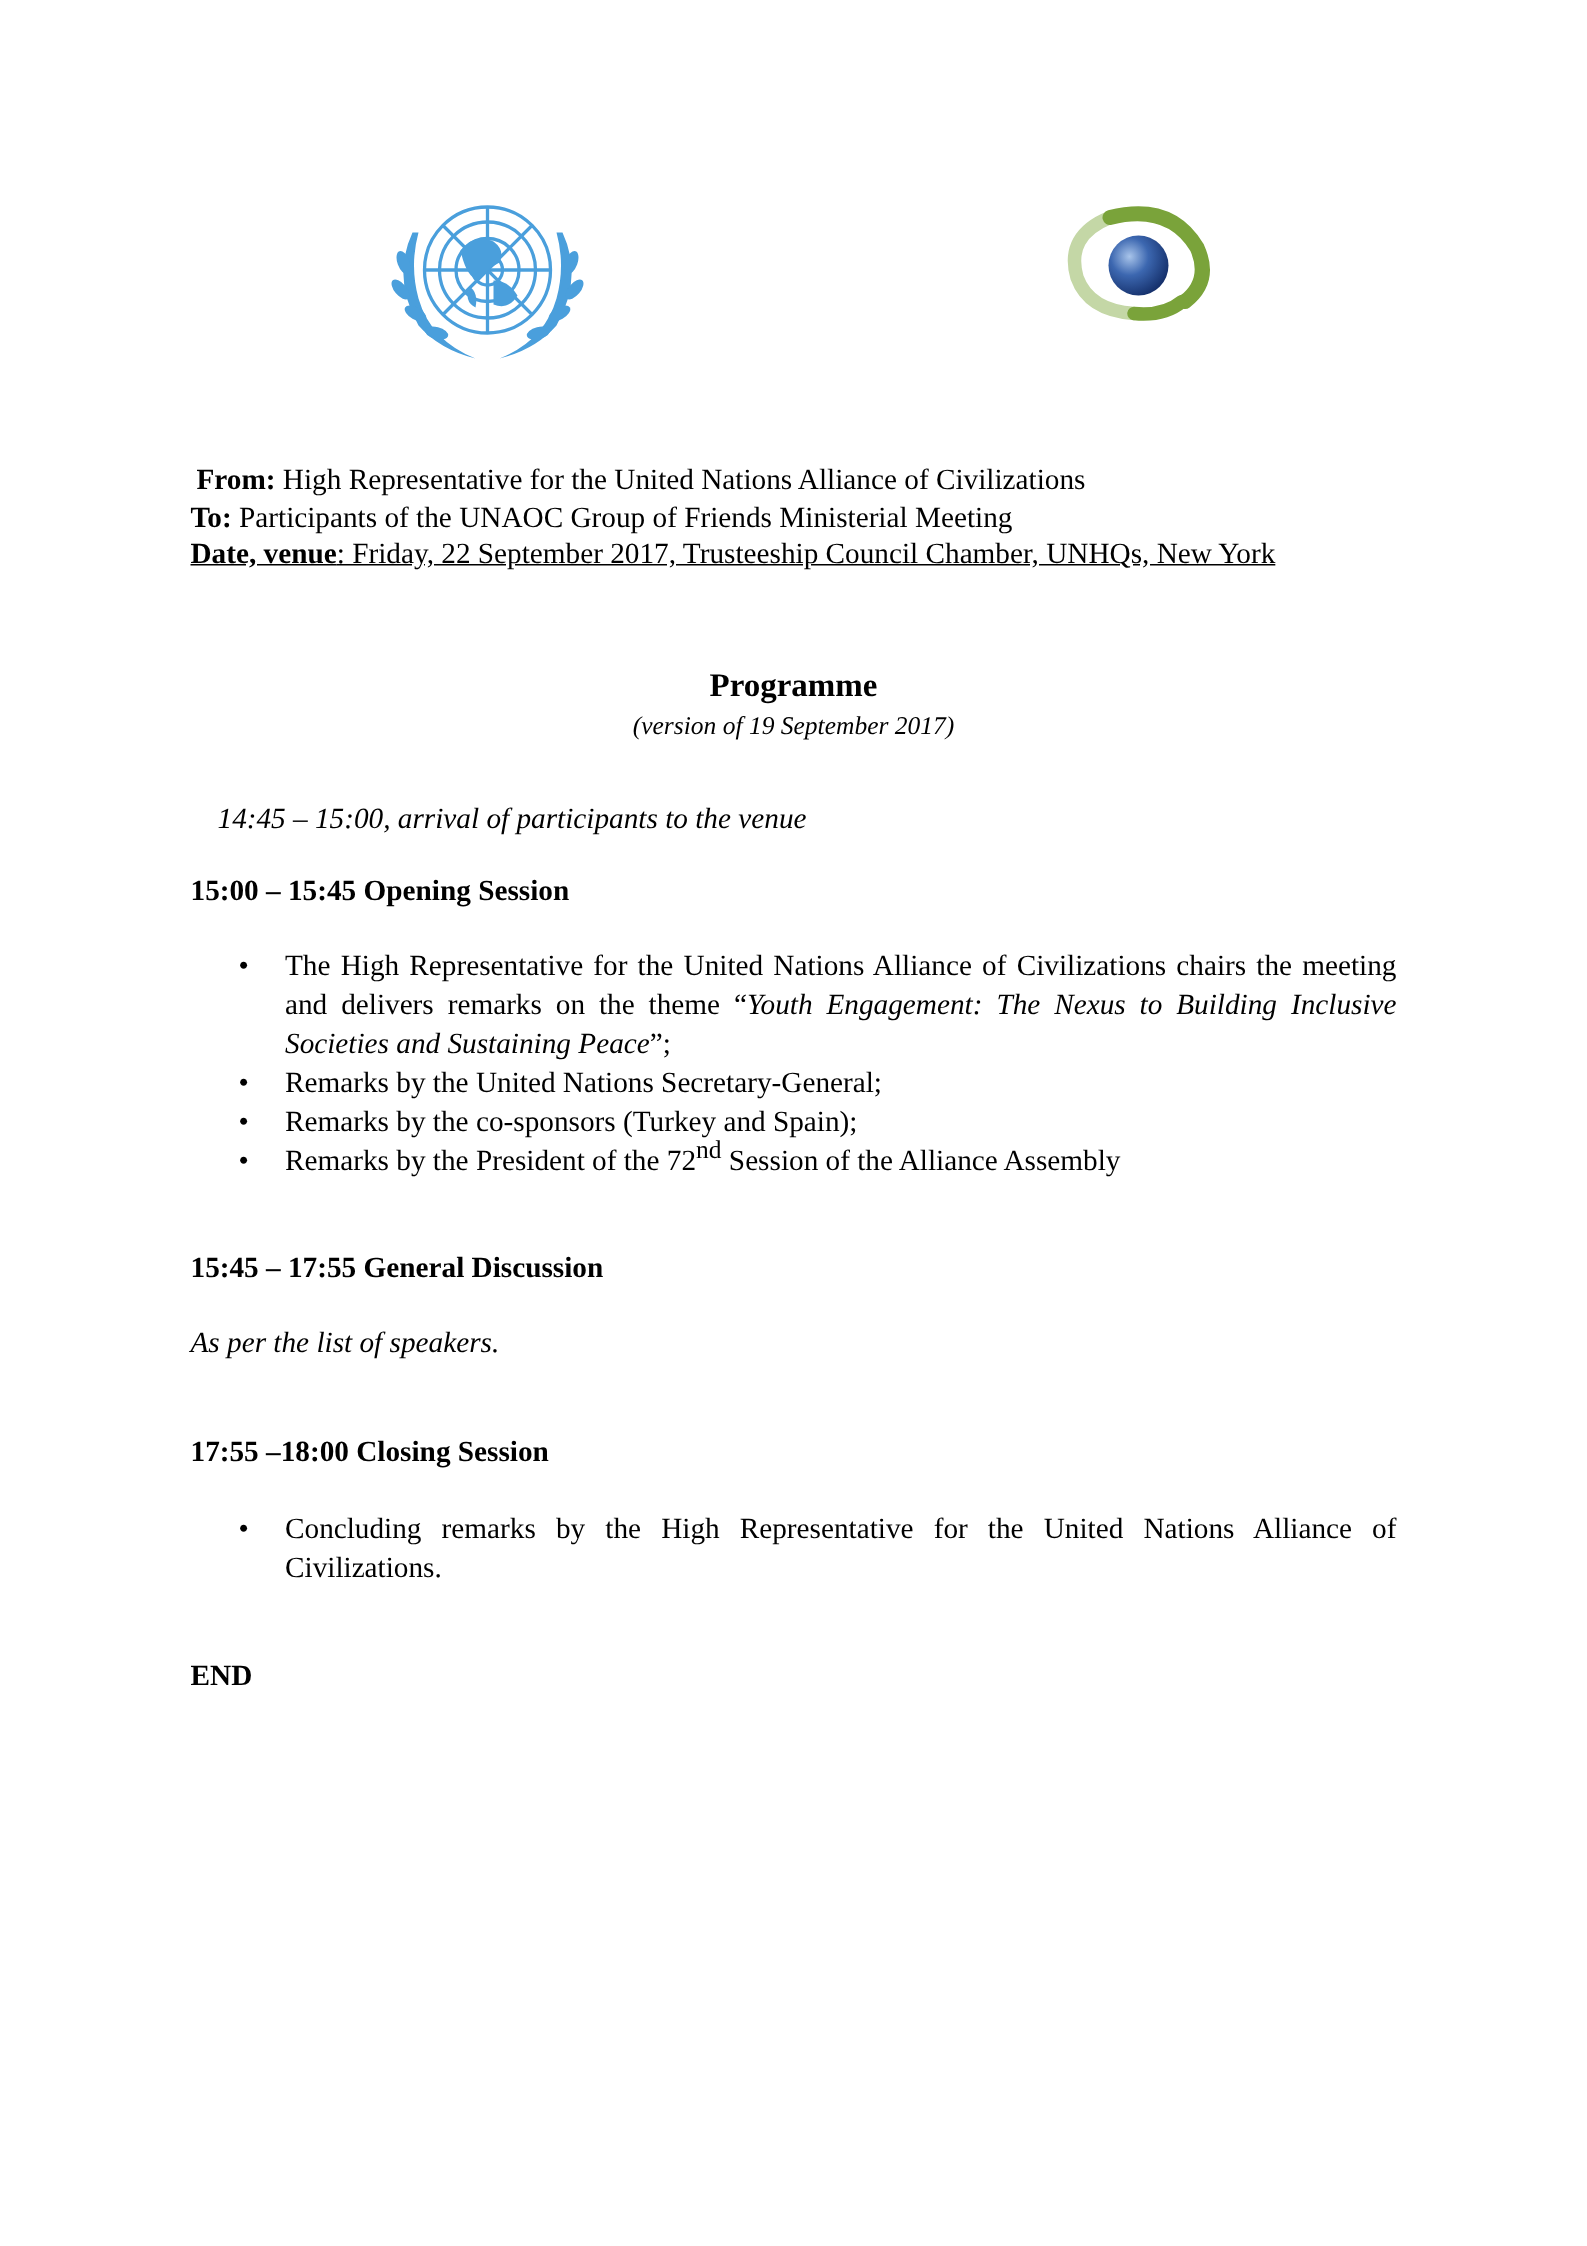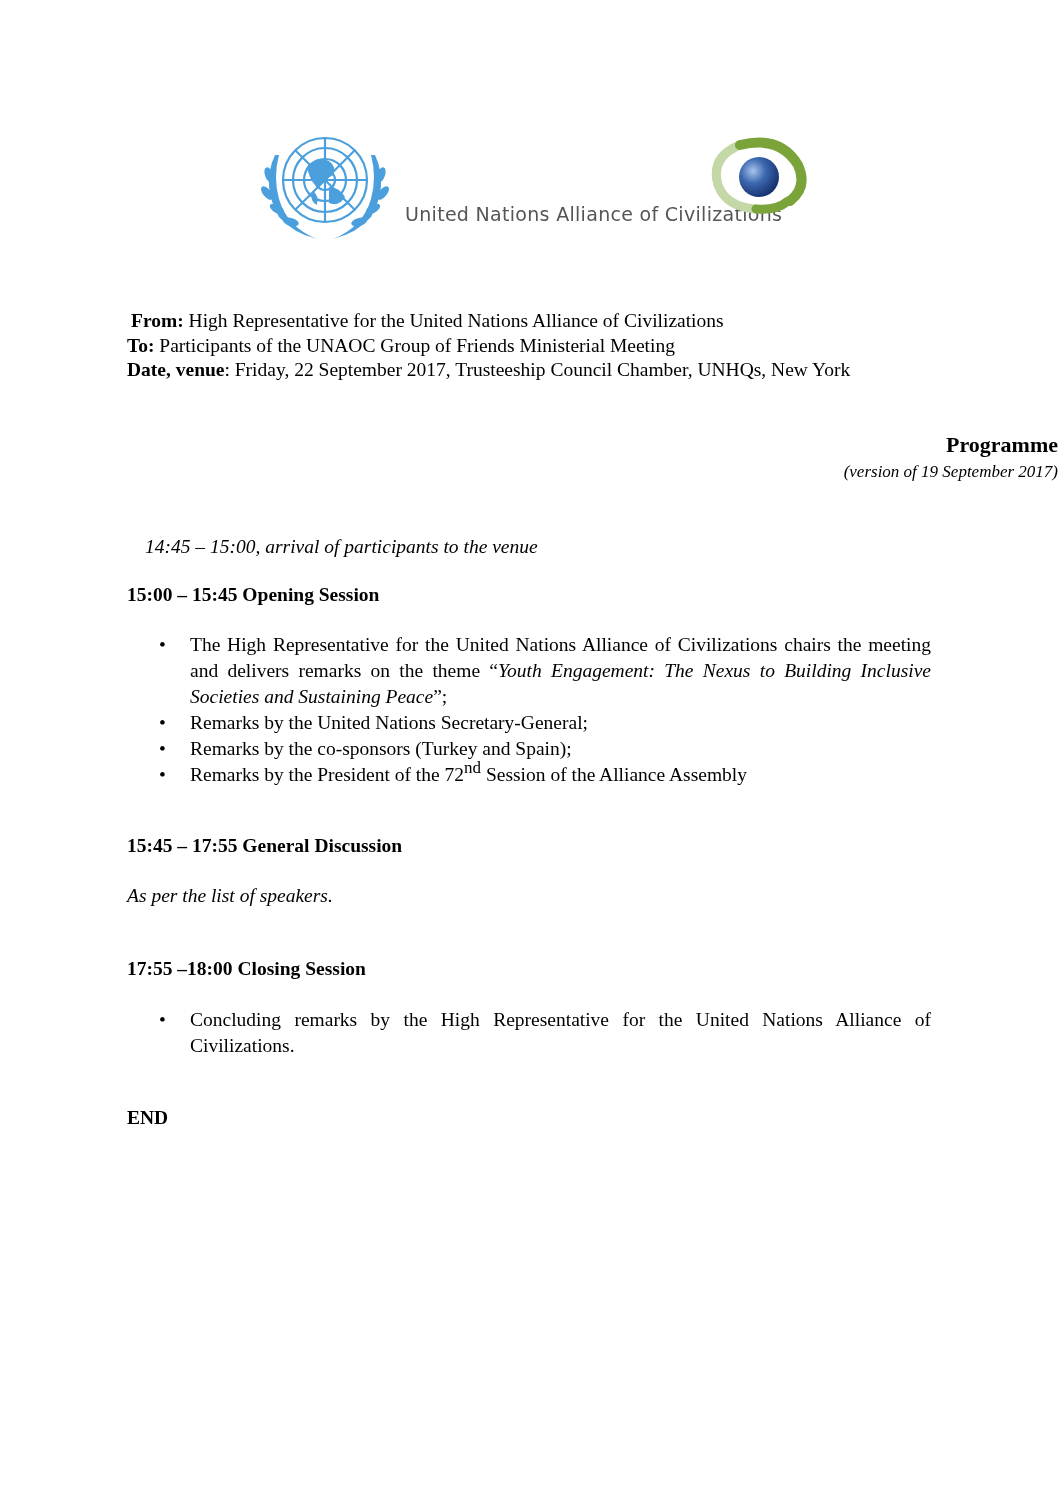--- a/index.html
+++ b/index.html
@@ -9,21 +9,21 @@
   .logo { left: 255px; top: 125px; width: 560px; height: 120px; }
   .logo-text-big { position: absolute; left: 145px; top: -14px; font-family: "Liberation Sans", "DejaVu Sans", sans-serif;
         font-weight: bold; font-size: 86px; color: #1f4e93; letter-spacing: 1px; line-height: 100px; }
   .logo-text-small { position: absolute; left: 150px; top: 78px; font-family: "DejaVu Sans", "Liberation Sans", sans-serif;
         font-size: 19px; color: #555; letter-spacing: 0.3px; white-space: nowrap; }
   .un-emblem { position: absolute; left: 0; top: 0; width: 140px; height: 120px; }
   .eye-mark { position: absolute; left: 455px; top: 12px; width: 100px; height: 78px; }
   .line { font-size: 19.5px; line-height: 24px; white-space: nowrap; }
   .b { font-weight: bold; }
   .i { font-style: italic; }
-  .center { text-align: right; width: 1058px; left: 0; }
+  .center { text-align: center; width: 1058px; left: 0; margin-top: 12px; }
   .bullet-list { left: 155px; width: 776px; font-size: 19.5px; line-height: 26px; }
   .bullet-item { position: relative; padding-left: 35px; text-align: justify; }
   .bullet-item .dot { position: absolute; left: 4px; top: 0; }
   sup { font-size: 17px; vertical-align: 8px; line-height: 0; }
 </style>
 </head>
 <body>
 
 <div class="abs logo">
   <svg class="un-emblem" viewBox="0 0 140 120">
@@ -48,21 +48,20 @@
       <ellipse cx="14" cy="50" rx="4" ry="8" transform="rotate(-20 14 50)"></ellipse>
       <ellipse cx="12" cy="68" rx="4" ry="8" transform="rotate(-40 12 68)"></ellipse>
       <ellipse cx="22" cy="84" rx="4" ry="8" transform="rotate(-60 22 84)"></ellipse>
       <ellipse cx="36" cy="97" rx="4" ry="8" transform="rotate(-75 36 97)"></ellipse>
       <ellipse cx="126" cy="50" rx="4" ry="8" transform="rotate(20 126 50)"></ellipse>
       <ellipse cx="128" cy="68" rx="4" ry="8" transform="rotate(40 128 68)"></ellipse>
       <ellipse cx="118" cy="84" rx="4" ry="8" transform="rotate(60 118 84)"></ellipse>
       <ellipse cx="104" cy="97" rx="4" ry="8" transform="rotate(75 104 97)"></ellipse>
     </g>
   </svg>
-  <div class="logo-text-small">United Nations Alliance of Civilizations</div>
   <svg class="eye-mark" viewBox="0 0 100 78">
     <defs>
       <radialGradient id="orb" cx="35%" cy="35%" r="70%">
         <stop offset="0%" stop-color="#a8c4ea"></stop>
         <stop offset="45%" stop-color="#3c67b0"></stop>
         <stop offset="100%" stop-color="#15306b"></stop>
       </radialGradient>
     </defs>
     <path d="M30 8 Q0 20 8 48 Q16 70 46 72" fill="none" stroke="#c4d7a6" stroke-width="9" stroke-linecap="round"></path>
     <path d="M30 8 Q70 -2 88 28 Q98 50 80 64" fill="none" stroke="#7aa33a" stroke-width="10" stroke-linecap="round"></path>
@@ -70,21 +69,21 @@
     <circle cx="49" cy="40" r="20" fill="url(#orb)"></circle>
   </svg>
 </div>
 
 <div class="abs line" style="left:131px; top:309px;">
   <span class="b">From:</span><span> High Representative for the United Nations Alliance of Civilizations</span>
 </div>
 <div class="abs line" style="left:127px; top:334px;">
   <span class="b">To:</span><span> Participants of the UNAOC Group of Friends Ministerial Meeting</span>
 </div>
-<div class="abs line" style="left:127px; top:358px;">
+<div class="abs line" style="left:127px; top:358px;text-decoration:underline;">
   <span class="b">Date, venue</span><span>: Friday, 22 September 2017, Trusteeship Council Chamber, UNHQs, New York</span>
 </div>
 
 <div class="abs center b" style="top:432px; font-size:22px; line-height:26px;">Programme</div>
 <div class="abs center i" style="top:460px; font-size:17px; line-height:24px;">(version of 19 September 2017)</div>
 
 <div class="abs line i" style="left:127px; top:535px;margin-left:18px;">14:45 – 15:00, arrival of participants to the venue</div>
 
 <div class="abs line b" style="left:127px; top:583px;">15:00 – 15:45 Opening Session</div>
 <div class="abs bullet-list" style="top:632px;">

